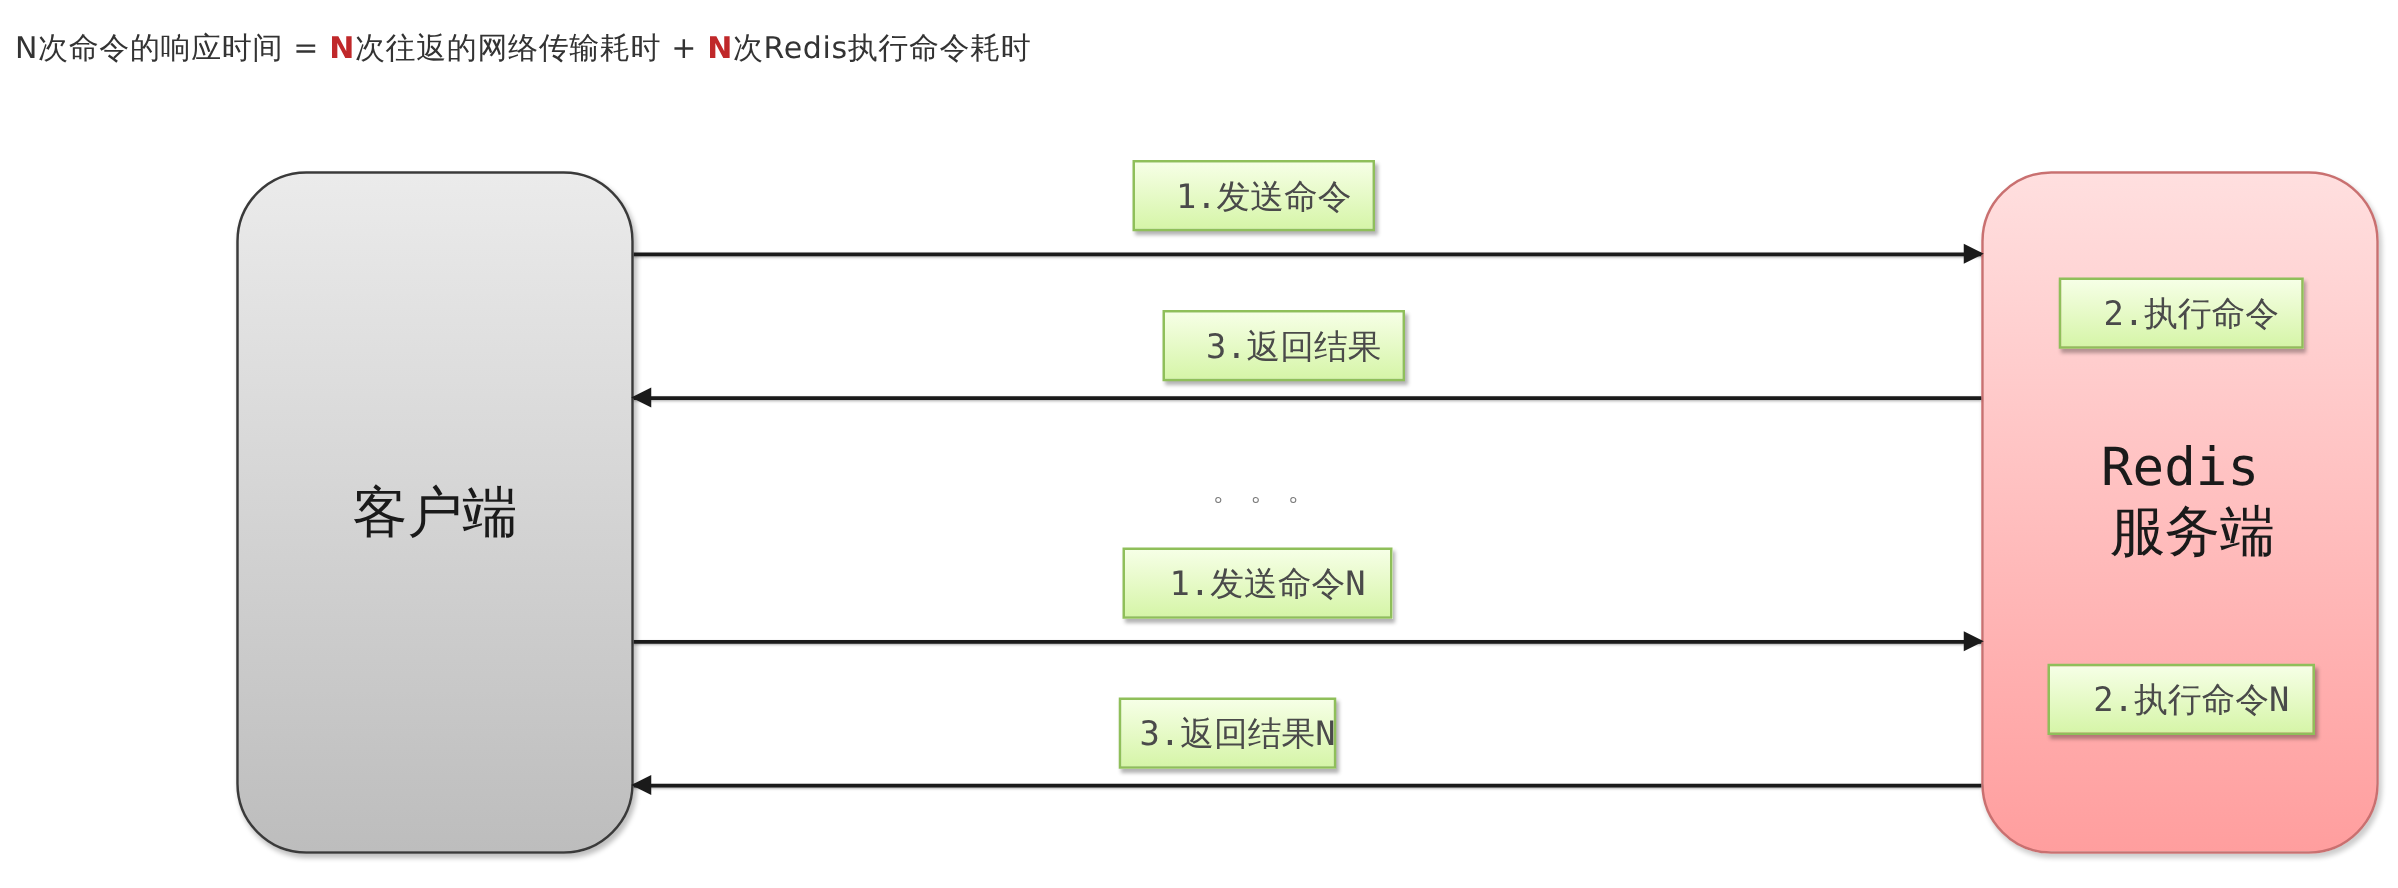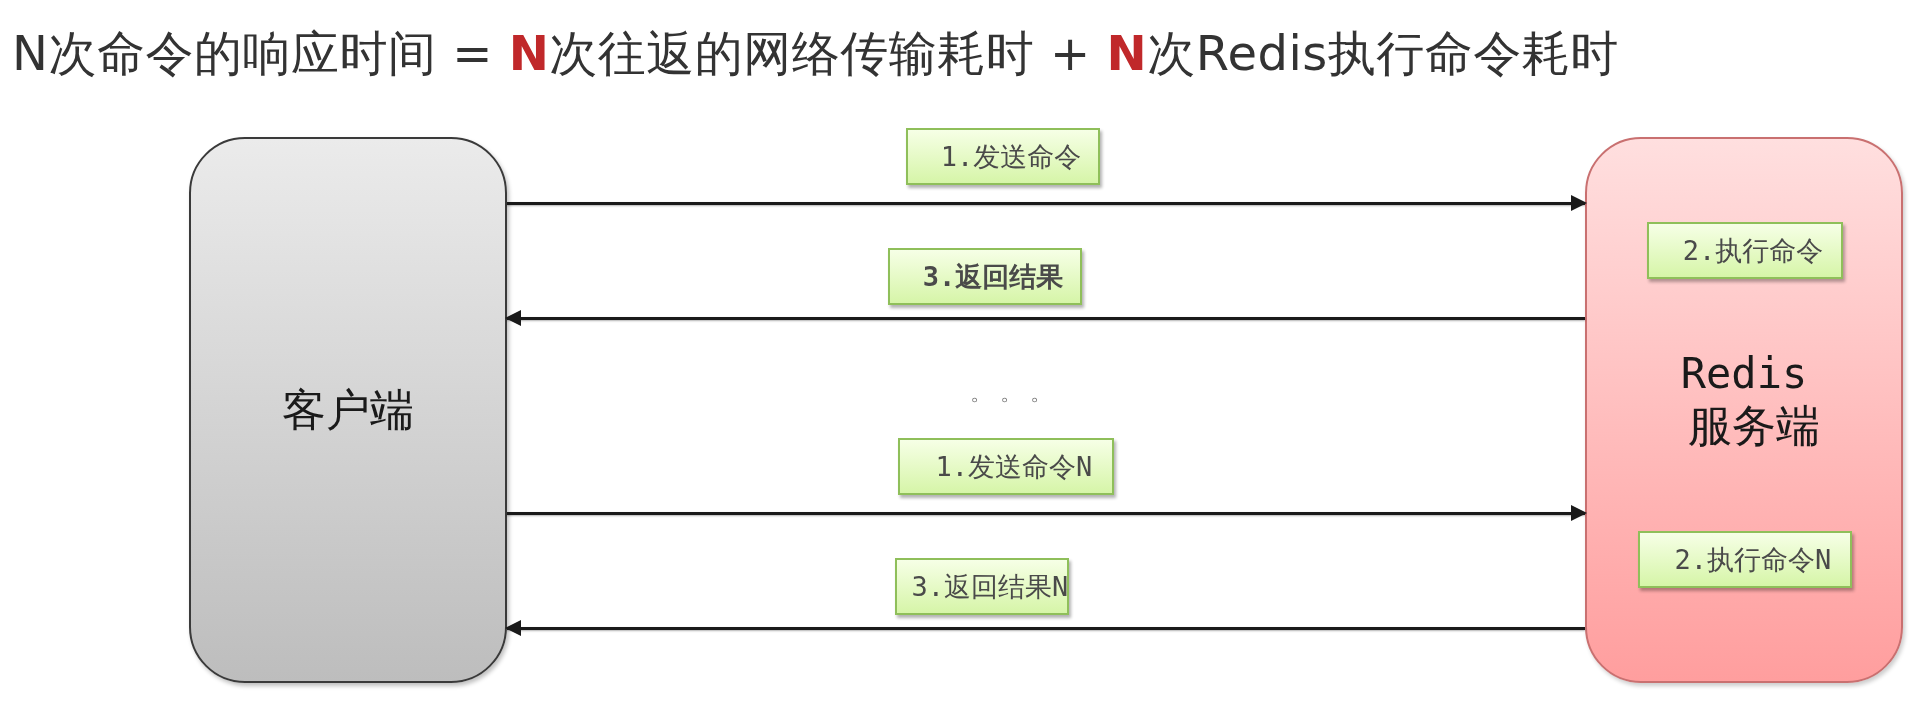--- a/index.html
+++ b/index.html
@@ -2,21 +2,21 @@
 <html><head>
 <meta charset="utf-8">
 <style>
   html, body { margin: 0; padding: 0; background: #ffffff; }
   body {
     width: 1918px; height: 710px; position: relative; overflow: hidden;
     font-family: "Liberation Sans", "DejaVu Sans", sans-serif;
   }
   .title {
     position: absolute; left: 12px; top: 22px;
-    font-size: 48px; color: #333333; white-space: nowrap; letter-spacing: 0.5px;
+    font-size: 24px; color: #333333; white-space: nowrap; letter-spacing: 0.5px;
     font-family: "DejaVu Sans", "Liberation Sans", sans-serif;
   }
   .title .hl { color: #c0282a; font-weight: bold; }
 
   .node {
     position: absolute; box-sizing: border-box; border-radius: 56px;
     display: flex; align-items: center; justify-content: center; text-align: center;
   }
   .client {
     left: 189px; top: 137px; width: 318px; height: 546px;
@@ -80,21 +80,21 @@
     <div>Redis</div>
     <div class="cn">服务端</div>
   </div>
 </div>
 
 <div class="tag" style="left:906px; top:128px; width:194px; height:57px;">1.发送命令</div>
 <div class="arrow right" style="left:507px; top:202px; width:1078px;"></div>
 
 <div class="tag" style="left:1647px; top:222px; width:196px; height:57px;">2.执行命令</div>
 
-<div class="tag" style="left:888px; top:248px; width:194px; height:57px;font-weight:bold;">3.返回结果</div>
+<div class="tag" style="left:930px; top:248px; width:194px; height:57px;">3.返回结果</div>
 <div class="arrow left" style="left:507px; top:317px; width:1078px;"></div>
 
 <div class="ellipsis">。。。</div>
 
 <div class="tag" style="left:898px; top:438px; width:216px; height:57px;">1.发送命令N</div>
 <div class="arrow right" style="left:507px; top:512px; width:1078px;"></div>
 
 <div class="tag" style="left:1638px; top:531px; width:214px; height:57px;">2.执行命令N</div>
 
 <div class="tag" style="left:895px; top:558px; width:174px; height:57px;">3.返回结果N</div>

